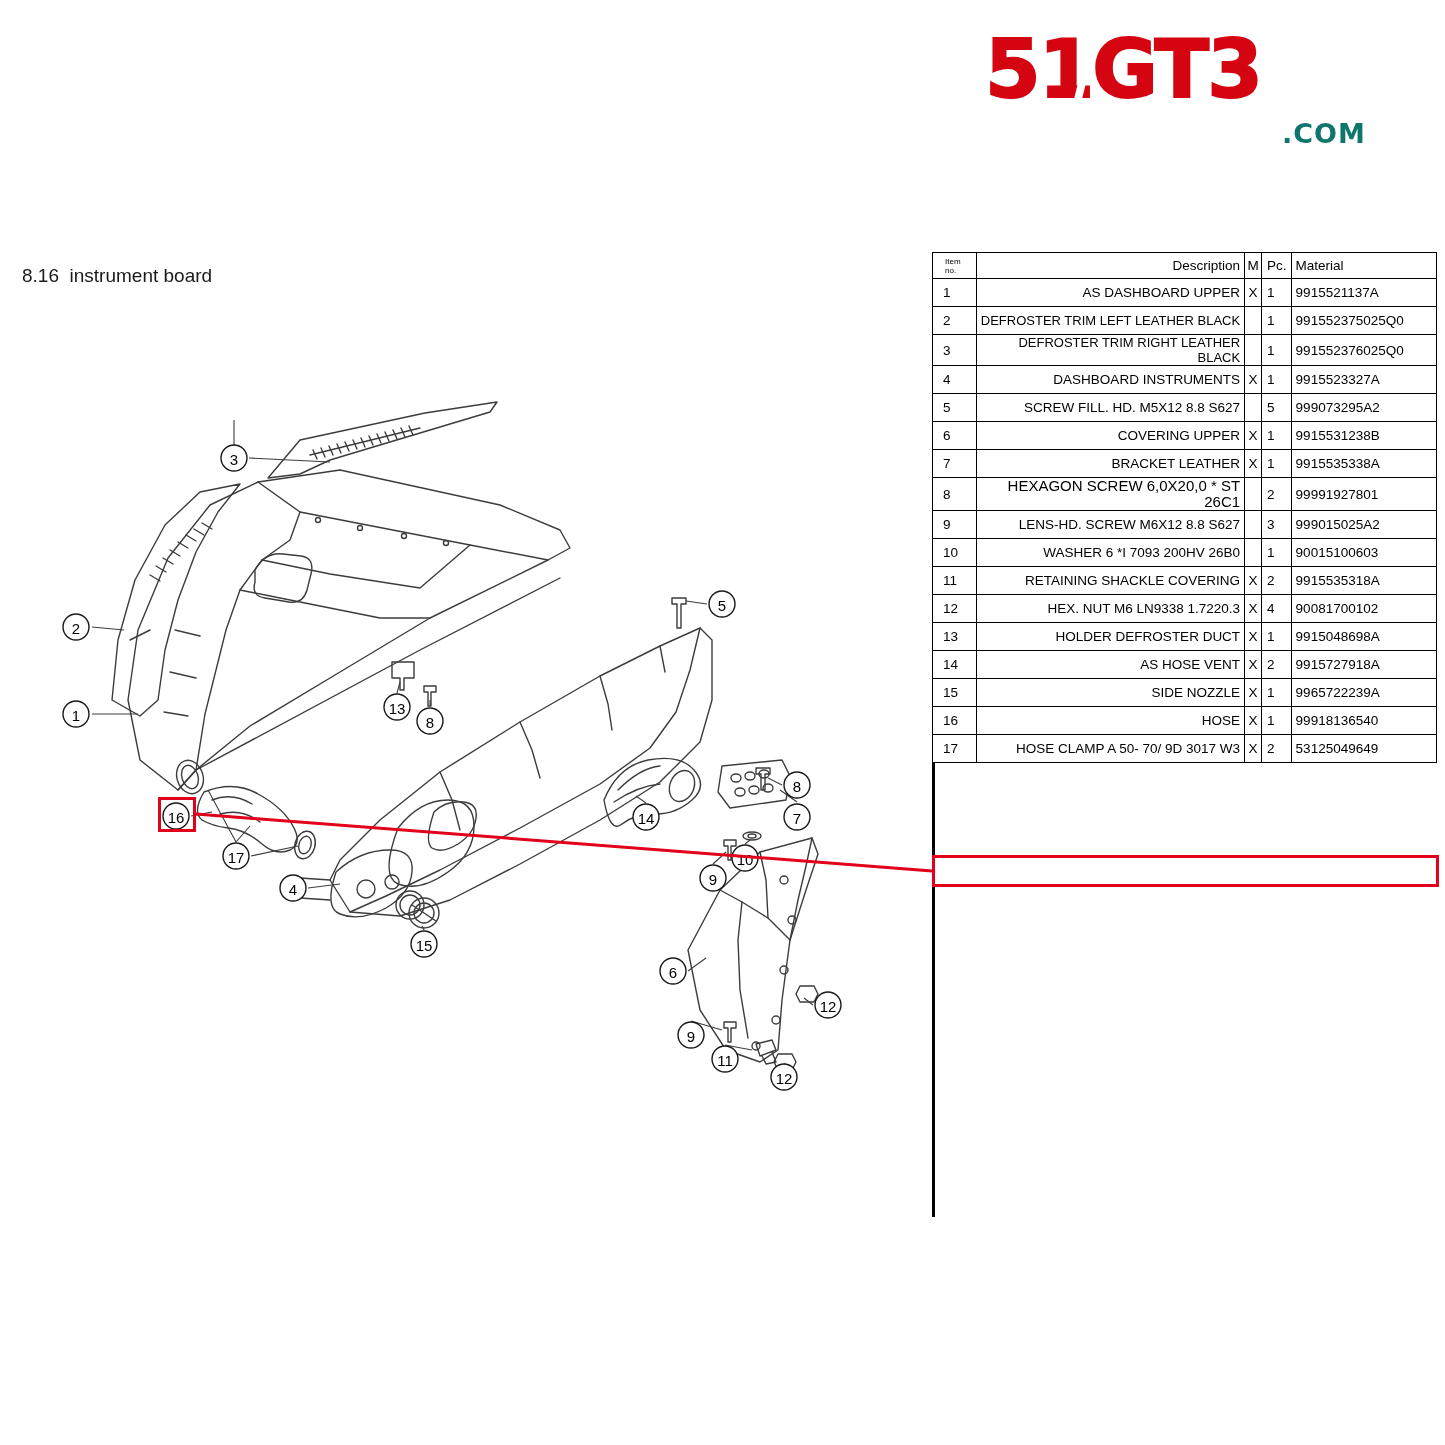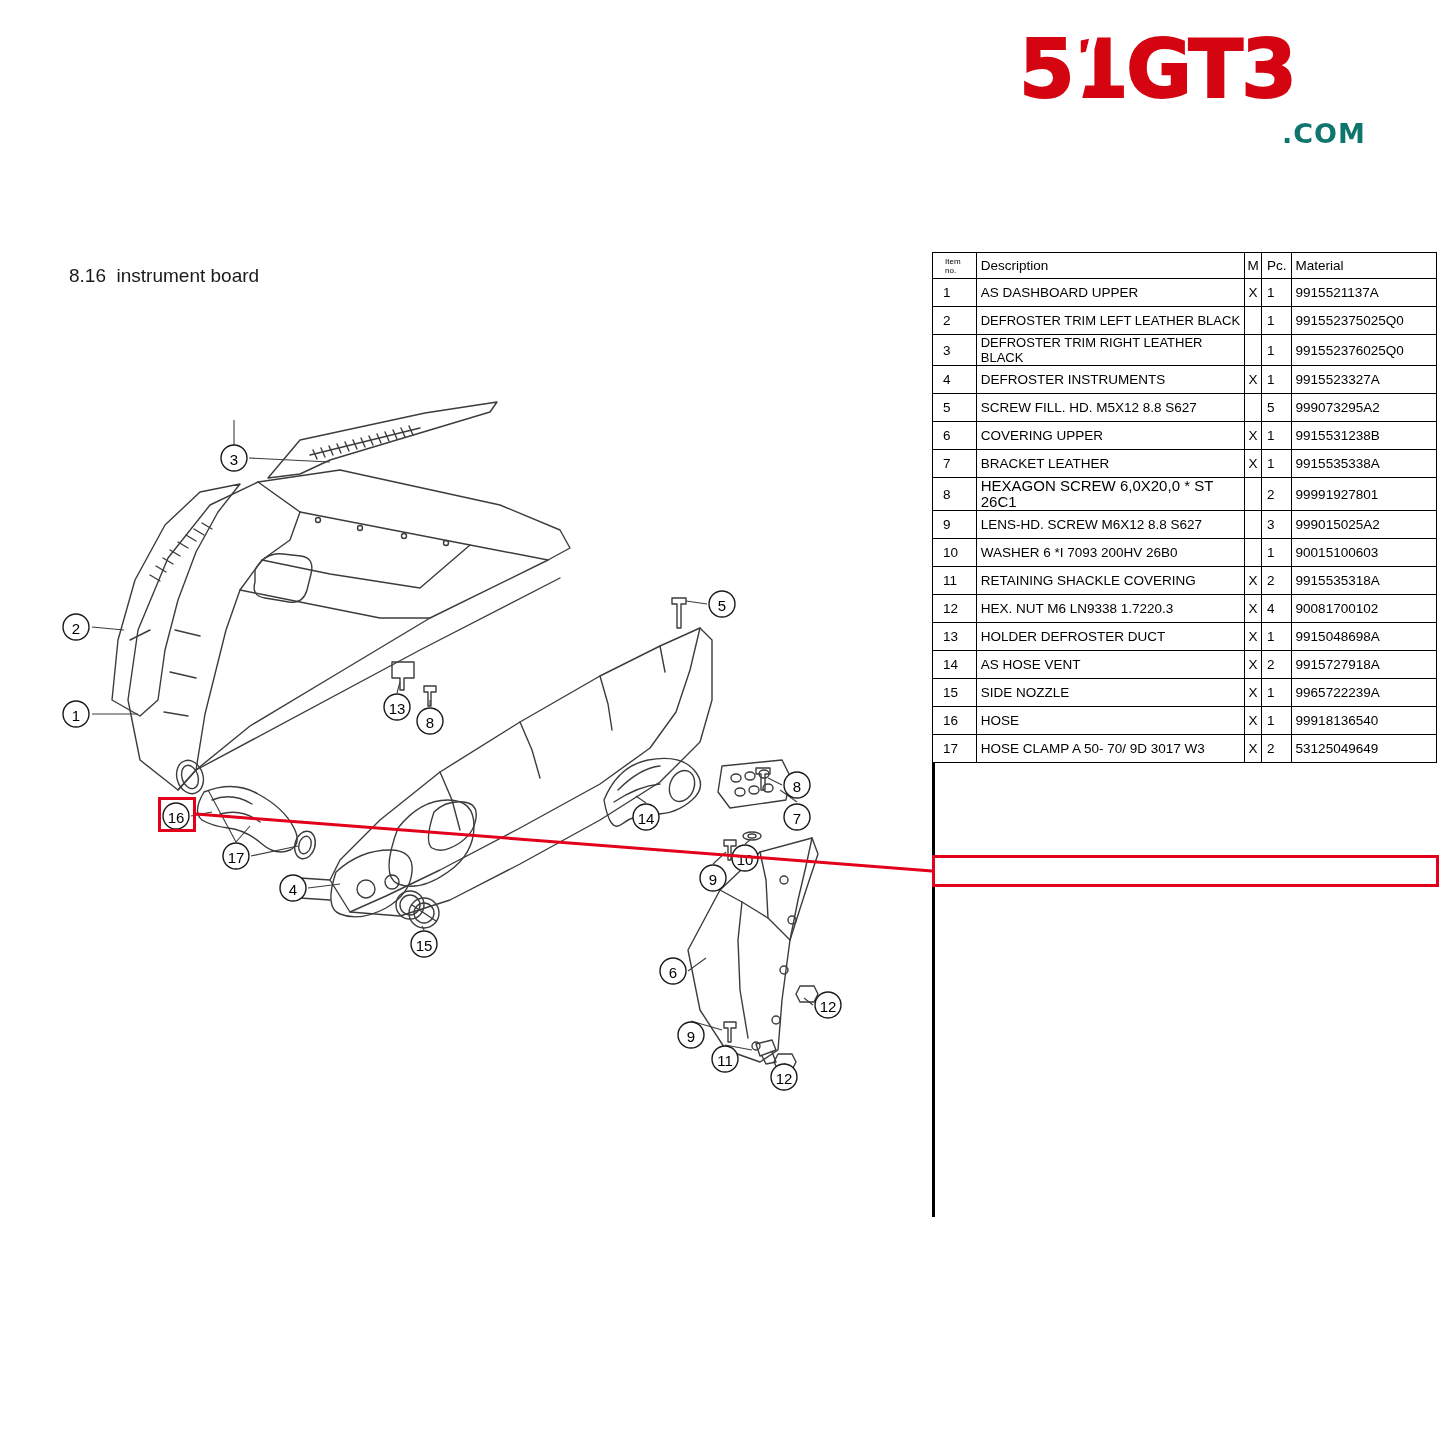--- a/index.html
+++ b/index.html
@@ -37,21 +37,20 @@
     left: 0;
     width: 420px;
     height: 88px;
     color: #d40511;
     font-family: "DejaVu Sans", sans-serif;
     font-weight: bold;
     font-size: 80px;
     letter-spacing: -2px;
     line-height: 88px;
     text-align: left;
-    margin-left: 34px;
     -webkit-text-stroke: 2px #d40511;
   }
   #logo .logo-com {
     position: absolute;
     top: 92px;
     left: 297px;
     color: #0f766e;
     font-family: "DejaVu Sans", sans-serif;
     font-weight: bold;
     font-size: 27px;
@@ -68,21 +67,20 @@
   }
 
   
   #page-title {
     position: absolute;
     top: 265px;
     left: 22px;
     font-size: 19px;
     color: #1a1a1a;
     white-space: pre;
-    margin-left: 47px;
   }
 
   
   #parts-table {
     position: absolute;
     top: 252px;
     left: 932px;
     width: 505px;
     border-collapse: collapse;
     font-size: 13.5px;
@@ -91,21 +89,21 @@
     border: 1px solid #000;
     padding: 0 4px;
     vertical-align: middle;
     font-weight: normal;
     text-align: left;
     height: 28px;
     box-sizing: border-box;
     background: #fff;
   }
   #parts-table .c-item { width: 44px; }
-  #parts-table .c-desc { width: 272px; }
+  #parts-table .c-desc { width: 272px; text-align: right; }
   #parts-table .c-m    { width: 17px; text-align: center; padding: 0 2px; }
   #parts-table .c-pc   { width: 24px; padding-left: 5px; }
   #parts-table .c-mat  { width: 146px; }
   #parts-table thead td { font-size: 13.5px; height: 26px; }
   #parts-table thead .c-item { font-size: 8px; padding-left: 12px; }
   #parts-table tbody .c-item { padding-left: 10px; }
   #parts-table .small-desc { font-size: 13px; }
   #parts-table .two-line { line-height: 1.08; font-size: 15px; }
   #parts-table tr.highlight td {
     box-shadow: none;
@@ -455,21 +453,21 @@
       </tr>
       <tr>
         <td class="c-item">3</td>
         <td class="c-desc small-desc">DEFROSTER TRIM RIGHT LEATHER BLACK</td>
         <td class="c-m"></td>
         <td class="c-pc">1</td>
         <td class="c-mat">991552376025Q0</td>
       </tr>
       <tr>
         <td class="c-item">4</td>
-        <td class="c-desc">DEFROSTER INSTRUMENTS</td>
+        <td class="c-desc">DASHBOARD INSTRUMENTS</td>
         <td class="c-m">X</td>
         <td class="c-pc">1</td>
         <td class="c-mat">9915523327A</td>
       </tr>
       <tr>
         <td class="c-item">5</td>
         <td class="c-desc">SCREW FILL. HD. M5X12 8.8 S627</td>
         <td class="c-m"></td>
         <td class="c-pc">5</td>
         <td class="c-mat">999073295A2</td>

